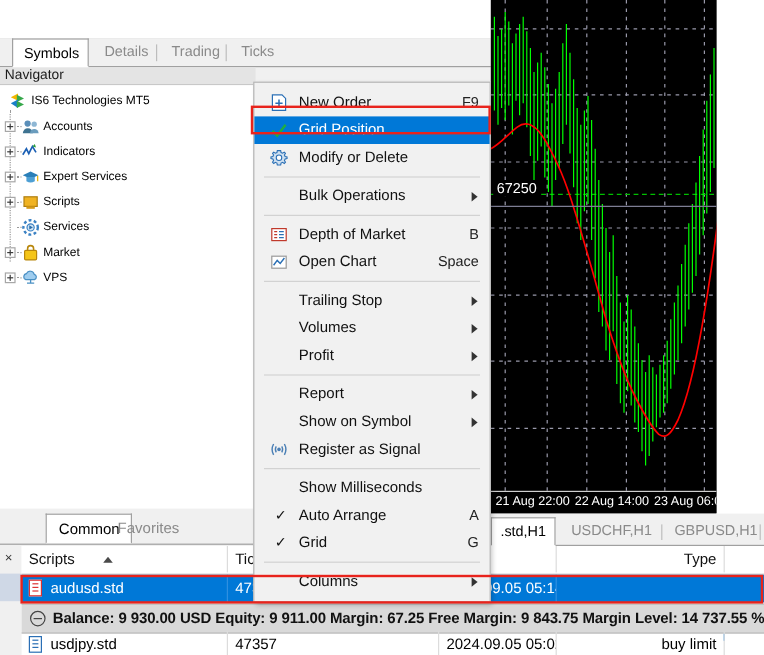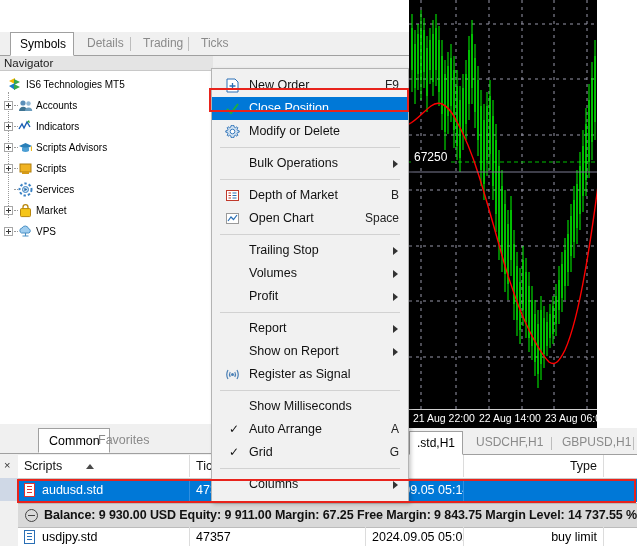--- a/index.html
+++ b/index.html
@@ -176,21 +176,21 @@
         <div class="tnode">
           <span class="plus"></span>
           <span class="hdot"></span>
           <span class="tn-ico child">
             <svg width="15" height="15" viewBox="0 0 15 15">
               <path d="M1 6 L7.5 3 L14 6 L7.5 9 Z" fill="#2a7fb8"></path>
               <path d="M4 7.5 L4 11 Q7.5 13 11 11 L11 7.5" fill="#4d9fd4"></path>
               <path d="M13.4 6.4 L13.4 11" stroke="#e8b000" stroke-width="1" fill="none"></path>
             </svg>
           </span>
-          <span class="lbl">Scripts Advisors</span>
+          <span class="lbl">Expert Services</span>
         </div>
 
         <div class="tnode">
           <span class="plus"></span>
           <span class="hdot"></span>
           <span class="tn-ico child">
             <svg width="15" height="15" viewBox="0 0 15 15">
               <rect x="2" y="3" width="11" height="8" fill="#f0b323" stroke="#b07f10"></rect>
               <rect x="4" y="11" width="7" height="2" fill="#d59a18"></rect>
             </svg>
@@ -469,21 +469,21 @@
       <span class="mlabel">New Order</span>
       <span class="mkey">F9</span>
     </div>
 
     <div class="mi sel">
       <span class="mico">
         <svg width="15" height="15" viewBox="0 0 15 15">
           <path d="M2 8 L6 12 L13 3" stroke="#1fae3f" stroke-width="2" fill="none"></path>
         </svg>
       </span>
-      <span class="mlabel">Close Position</span>
+      <span class="mlabel">Grid Position</span>
     </div>
 
     <div class="mi">
       <span class="mico">
         <svg width="15" height="15" viewBox="0 0 15 15">
           <path d="M7.5 1.5 l1.4 0 l0.3 1.6 l1.3 .6 l1.4-.9 l1 1 l-.9 1.4 l.6 1.3 l1.6 .3 l0 1.4 l-1.6 .3 l-.6 1.3 l.9 1.4 l-1 1 l-1.4-.9 l-1.3 .6 l-.3 1.6 l-1.4 0 l-1.4 0 l-.3-1.6 l-1.3-.6 l-1.4 .9 l-1-1 l.9-1.4 l-.6-1.3 l-1.6-.3 l0-1.4 l1.6-.3 l.6-1.3 l-.9-1.4 l1-1 l1.4 .9 l1.3-.6 l.3-1.6 z" fill="#cfe0f0" stroke="#2a6fb5" stroke-width="0.9"></path>
           <circle cx="7.5" cy="7.5" r="2.3" fill="#fff" stroke="#2a6fb5" stroke-width="0.9"></circle>
         </svg>
       </span>
       <span class="mlabel">Modify or Delete</span>
@@ -536,21 +536,21 @@
       <span class="marrow"></span>
     </div>
 
     <div class="msep"></div>
 
     <div class="mi">
       <span class="mlabel">Report</span>
       <span class="marrow"></span>
     </div>
     <div class="mi">
-      <span class="mlabel">Show on Report</span>
+      <span class="mlabel">Show on Symbol</span>
       <span class="marrow"></span>
     </div>
     <div class="mi">
       <span class="mico">
         <svg width="15" height="15" viewBox="0 0 15 15">
           <path d="M3 3 Q0.5 7.5 3 12" stroke="#4a7fb5" stroke-width="1.2" fill="none"></path>
           <path d="M12 3 Q14.5 7.5 12 12" stroke="#4a7fb5" stroke-width="1.2" fill="none"></path>
           <path d="M5.2 5 Q3.7 7.5 5.2 10" stroke="#4a7fb5" stroke-width="1.1" fill="none"></path>
           <path d="M9.8 5 Q11.3 7.5 9.8 10" stroke="#4a7fb5" stroke-width="1.1" fill="none"></path>
           <circle cx="7.5" cy="7.5" r="1.5" fill="#4a7fb5"></circle>

